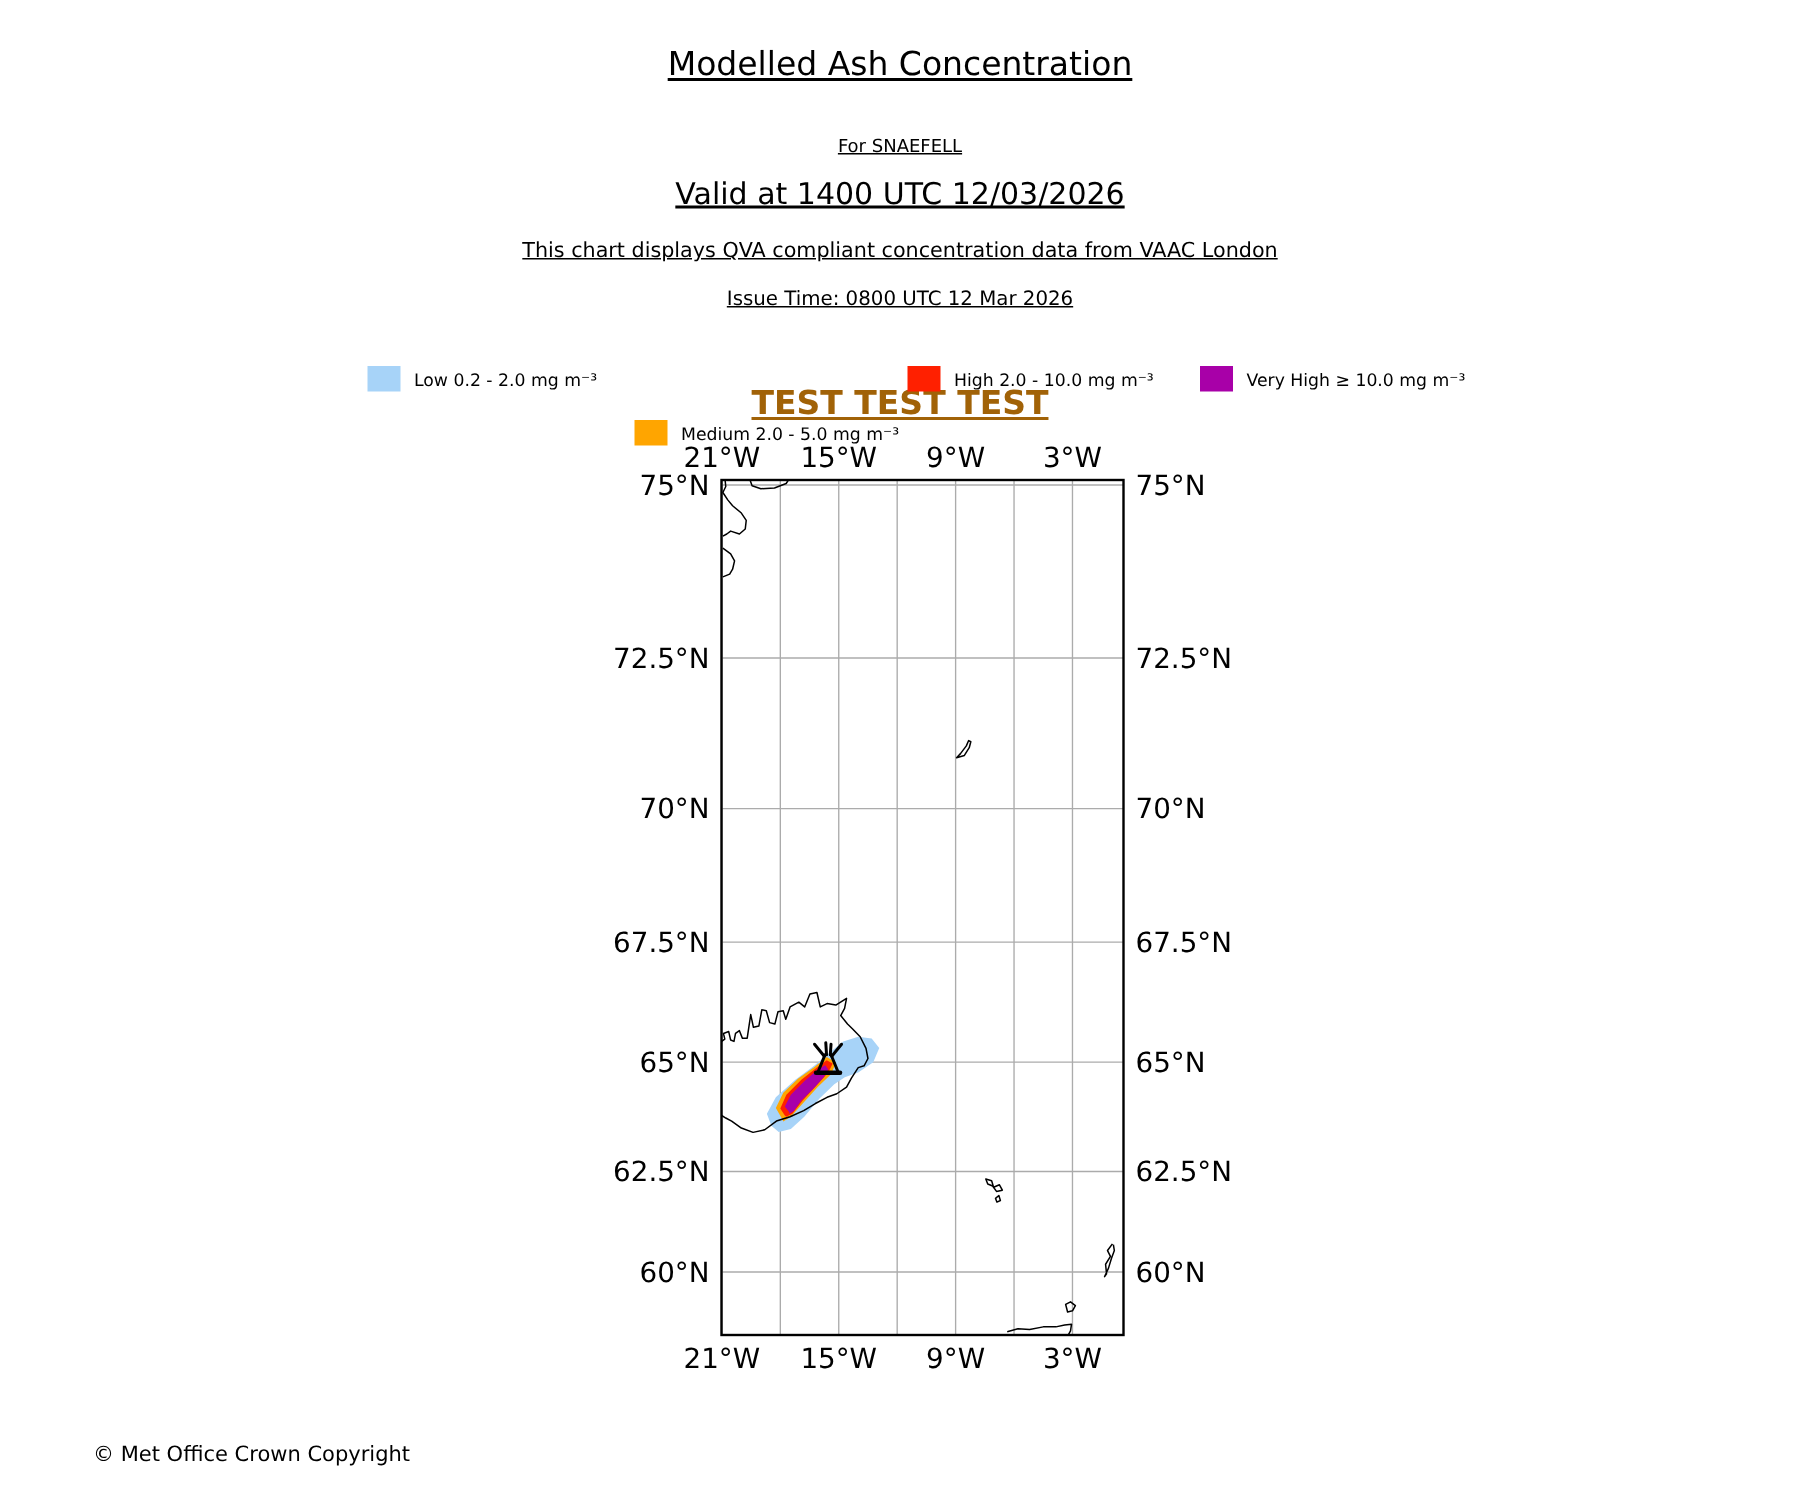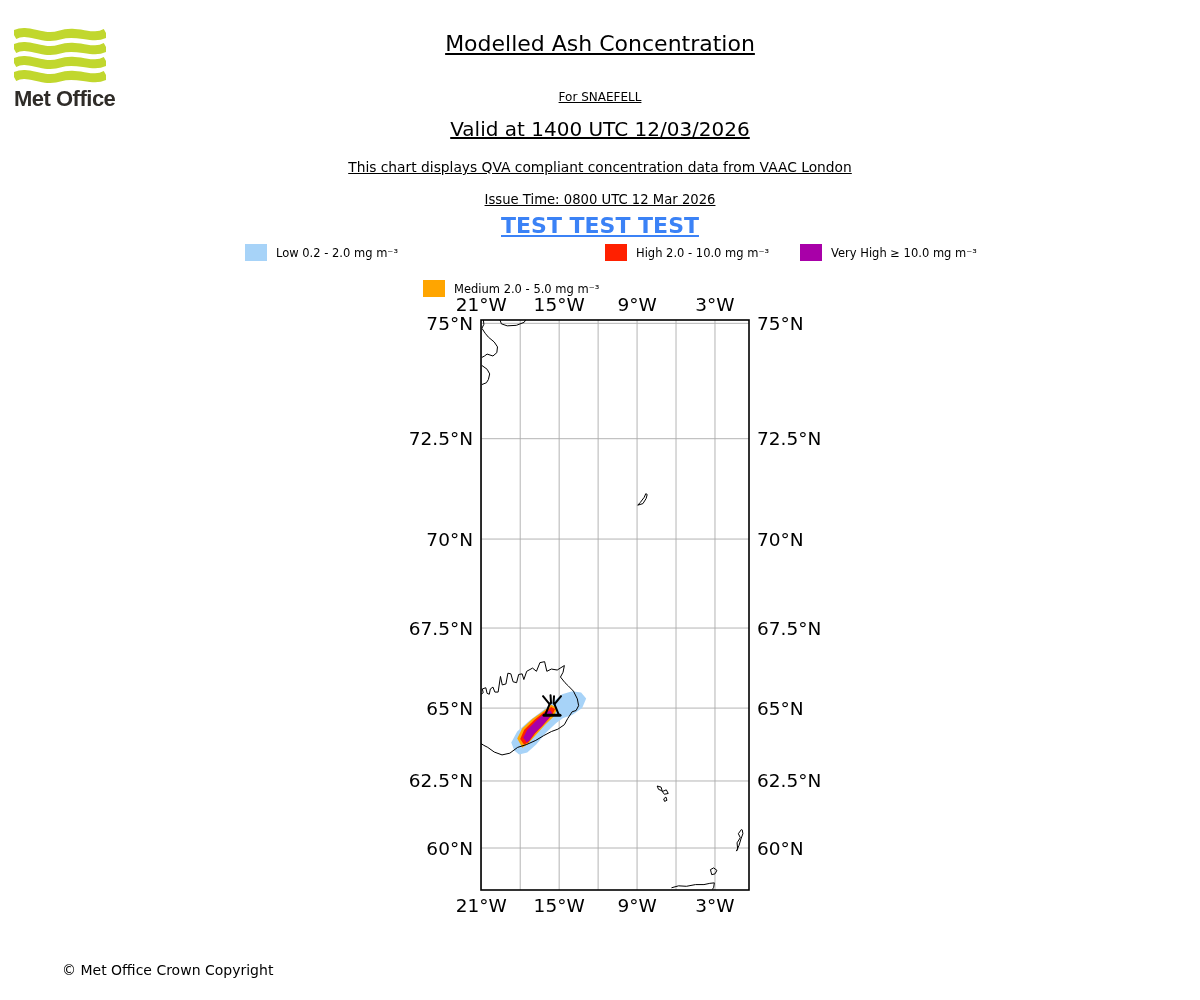--- a/index.html
+++ b/index.html
@@ -26,38 +26,27 @@
   #map-wrap{position:absolute;left:400px;top:288px;width:440px;height:630px;}
   #map-svg{font-family:"DejaVu Sans",sans-serif;}
   
   #copyright{position:absolute;left:62px;top:962px;font-size:14px;}
 </style>
 </head>
 <body>
 
 <div id="page">
 
-  <div id="logo">
-    <svg width="92" height="58" viewBox="0 0 92 58">
-      <g fill="none" stroke="#C1D72E" stroke-width="9">
-        <path d="M0 9  C 14 1,  28 15, 46 9  C 64 3,  78 15, 92 7"></path>
-        <path d="M0 23 C 14 15, 28 29, 46 23 C 64 17, 78 29, 92 21"></path>
-        <path d="M0 37 C 14 29, 28 43, 46 37 C 64 31, 78 43, 92 35"></path>
-        <path d="M0 51 C 14 43, 28 57, 46 51 C 64 45, 78 57, 92 49"></path>
-      </g>
-    </svg>
-    <div id="logo-text">Met Office</div>
-  </div>
 
   <div id="title-main" class="centerline">Modelled Ash Concentration</div>
   <div id="subtitle-2" class="centerline">For SNAEFELL</div>
   <div id="subtitle-3" class="centerline">Valid at 1400 UTC 12/03/2026</div>
   <div id="qva-note" class="centerline">This chart displays QVA compliant concentration data from VAAC London</div>
   <div id="issue-time" class="centerline">Issue Time: 0800 UTC 12 Mar 2026</div>
-  <div id="test-banner" class="centerline" style="color: #3b82f6;">TEST TEST TEST</div>
+  <div id="test-banner" class="centerline" style="color: #a16207; margin-top: 44px;">TEST TEST TEST</div>
 
   <div id="legend-row">
       <div class="legend-item" style="left: 245px;">
         <span class="legend-swatch" style="background: rgb(167, 211, 248);"></span>
         <span class="legend-label">Low 0.2 - 2.0 mg m⁻³</span>
       </div>
       <div class="legend-item" style="left: 423px; margin-top: 36px;">
         <span class="legend-swatch" style="background: rgb(255, 165, 0);"></span>
         <span class="legend-label">Medium 2.0 - 5.0 mg m⁻³</span>
       </div>

